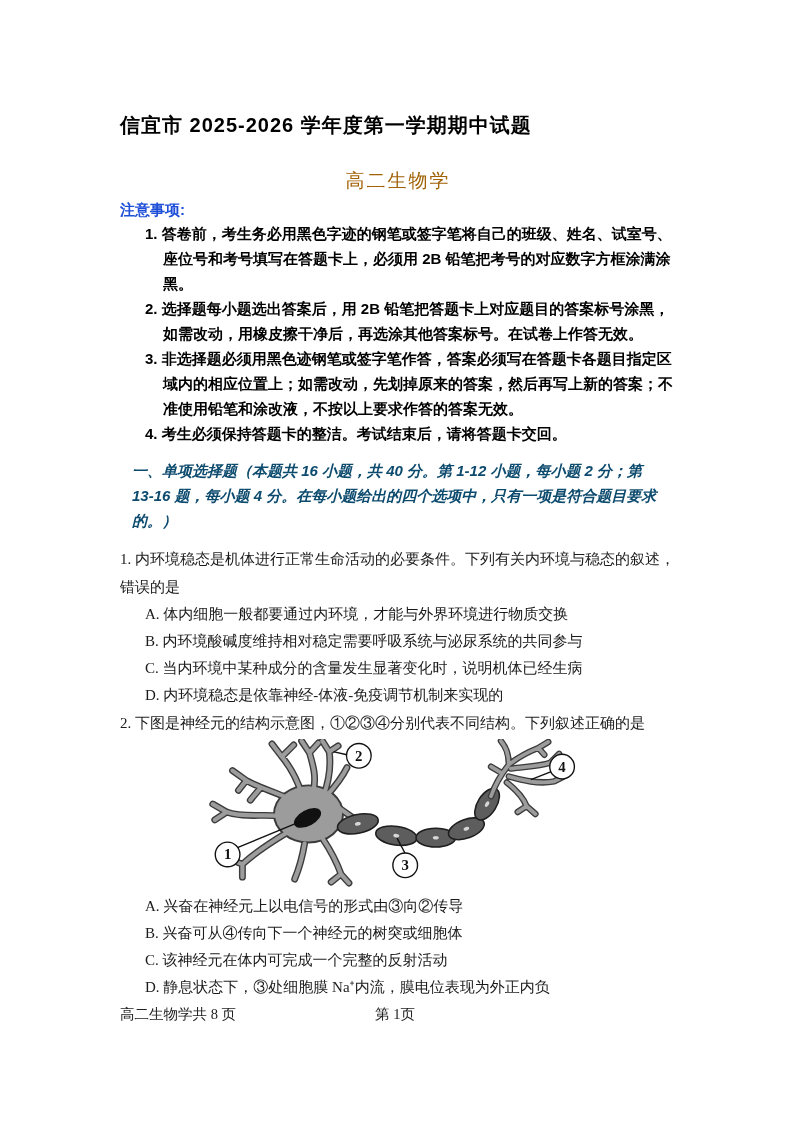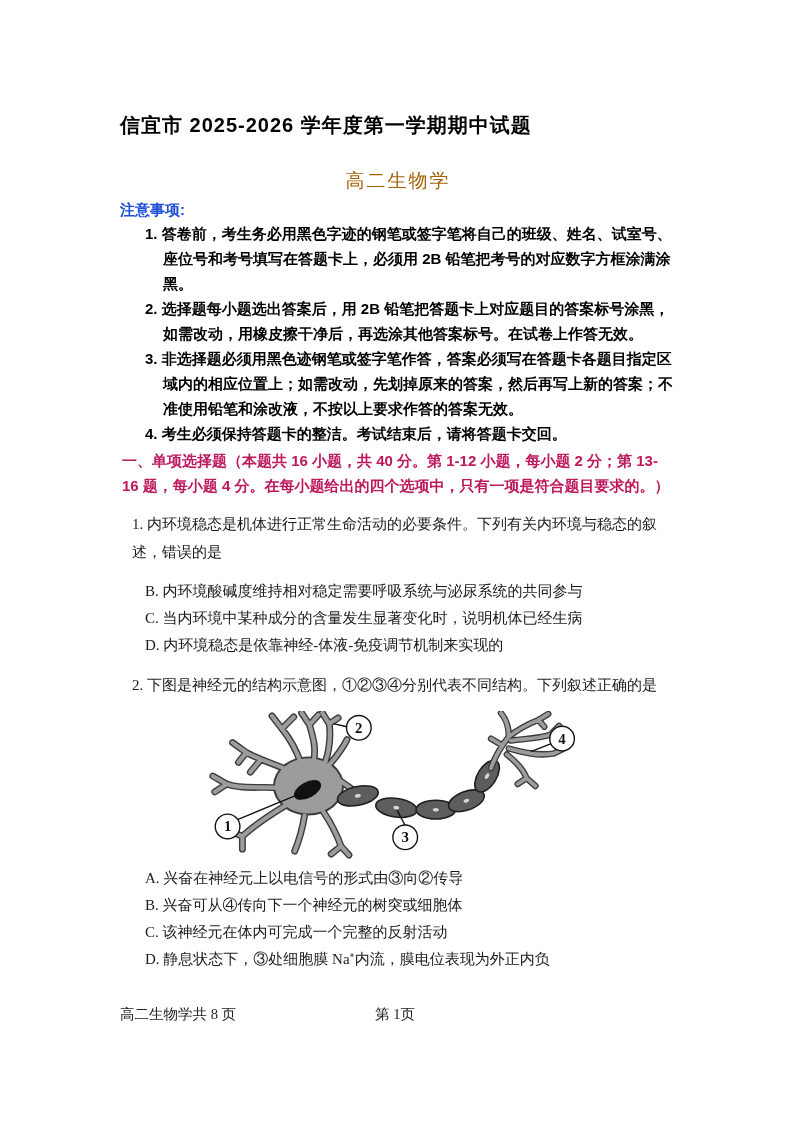--- a/index.html
+++ b/index.html
@@ -28,25 +28,25 @@
     margin:5px 0 0 0;
     font-family:"Liberation Sans", sans-serif;font-weight:bold;
     font-size:15px;line-height:23px;color:#1d4ed8;
   }
   .notice{
     margin:0;padding-left:43px;text-indent:-18px;
     font-family:"Liberation Sans", sans-serif;font-weight:bold;
     font-size:15px;line-height:25px;color:#000;
   }
   .section-head{
-    margin:2px;
+    margin:12px;
     font-family:"Liberation Sans", sans-serif;font-weight:bold;
-    font-size:15px;line-height:25px;color:#be185d;
+    font-size:15px;line-height:25px;color:#0c4a6e;font-style:italic;
   }
-  .q{margin:12px;font-size:15px;line-height:28px;}
+  .q{margin:0;font-size:15px;line-height:28px;}
   .opt{margin:0;padding-left:25px;font-size:15px;line-height:27px;}
   .figure{
     margin:2px 0 6px 80px;width:440px;height:148px;position:relative;
   }
   .figure svg{display:block;}
   .footer{
     position:absolute;left:120px;top:1004px;width:600px;
     font-size:14.5px;line-height:20px;color:#222;
   }
   .footer .f-left{display:inline-block;width:255px;}
@@ -61,20 +61,21 @@
 
   <p class="notice-head">注意事项:</p>
   <p class="notice">1. 答卷前，考生务必用黑色字迹的钢笔或签字笔将自己的班级、姓名、试室号、座位号和考号填写在答题卡上，必须用 2B 铅笔把考号的对应数字方框涂满涂黑。</p>
   <p class="notice">2. 选择题每小题选出答案后，用 2B 铅笔把答题卡上对应题目的答案标号涂黑，如需改动，用橡皮擦干净后，再选涂其他答案标号。在试卷上作答无效。</p>
   <p class="notice">3. 非选择题必须用黑色迹钢笔或签字笔作答，答案必须写在答题卡各题目指定区域内的相应位置上；如需改动，先划掉原来的答案，然后再写上新的答案；不准使用铅笔和涂改液，不按以上要求作答的答案无效。</p>
   <p class="notice">4. 考生必须保持答题卡的整洁。考试结束后，请将答题卡交回。</p>
 
   <p class="section-head">一、单项选择题（本题共 16 小题，共 40 分。第 1-12 小题，每小题 2 分；第 13-16 题，每小题 4 分。在每小题给出的四个选项中，只有一项是符合题目要求的。）</p>
 
   <p class="q">1. 内环境稳态是机体进行正常生命活动的必要条件。下列有关内环境与稳态的叙述，错误的是</p>
+  <p class="opt">A. 体内细胞一般都要通过内环境，才能与外界环境进行物质交换</p>
   <p class="opt">B. 内环境酸碱度维持相对稳定需要呼吸系统与泌尿系统的共同参与</p>
   <p class="opt">C. 当内环境中某种成分的含量发生显著变化时，说明机体已经生病</p>
   <p class="opt">D. 内环境稳态是依靠神经-体液-免疫调节机制来实现的</p>
 
   <p class="q">2. 下图是神经元的结构示意图，①②③④分别代表不同结构。下列叙述正确的是</p>
 
   <div class="figure">
     <svg width="440" height="148" viewBox="0 0 440 150" xmlns="http://www.w3.org/2000/svg">
       <defs>
         <path id="dend" d="

